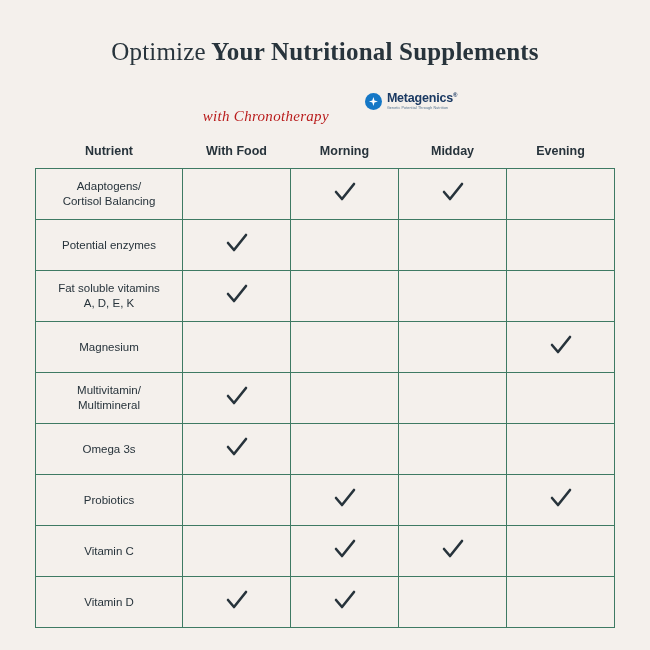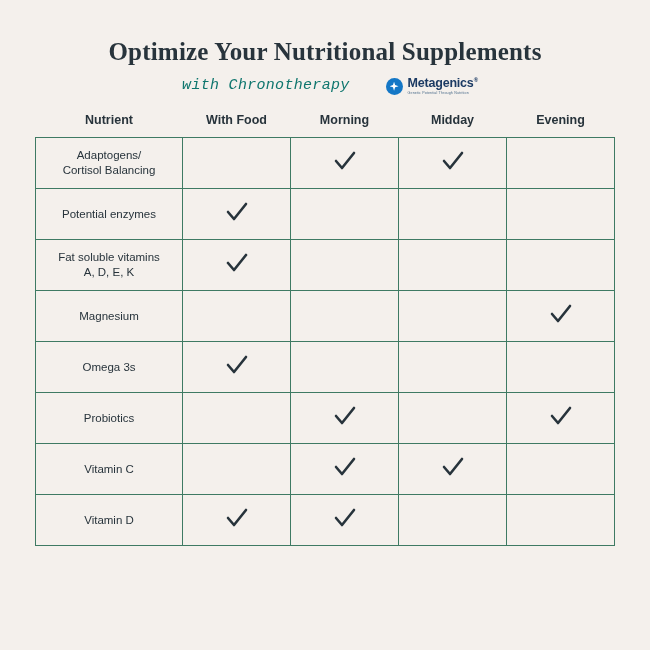--- a/index.html
+++ b/index.html
@@ -26,40 +26,41 @@
   .title {
     font-family: "Liberation Serif", serif;
     font-size: 25px;
     color: #28343c;
     letter-spacing: 0.2px;
     text-align: center;
     margin-top: 8px;
     white-space: nowrap;
   }
   .title .bold {
-    font-weight: bold;
+    font-weight: normal;
   }
   .title .light {
     font-weight: bold;
   }
   .subrow {
     margin-top: 10px;
     display: flex;
     align-items: center;
     justify-content: center;
     gap: 46px;
     width: 100%;
   }
   .subtitle {
-    font-family: Liberation Mono, monospace;
+    font-family: Liberation Serif, serif;
     font-style: italic;
     font-size: 15px;
-    color: #0f766e;
+    color: #b91c1c;
     letter-spacing: 0.3px;
     transform: translateX(10px);
+    margin-top: 32px;
   }
   .brand {
     display: flex;
     align-items: center;
     gap: 5px;
     transform: translateY(1px);
   }
   .brand-mark {
     width: 17px;
     height: 17px;
@@ -203,20 +204,29 @@
         <tr>
           <td class="label">Magnesium</td>
           <td></td>
           <td></td>
           <td></td>
           <td><span class="check"><svg width="24" height="24" viewBox="0 0 24 24" aria-hidden="true">
                 <path d="M3 12 L9 19 L21 4" fill="none" stroke="#27333b" stroke-width="2.6" stroke-linecap="round" stroke-linejoin="round"></path>
               </svg></span></td>
         </tr>
         <tr>
+          <td class="label">Multivitamin/<br>Multimineral</td>
+          <td><span class="check"><svg width="24" height="24" viewBox="0 0 24 24" aria-hidden="true">
+                <path d="M3 12 L9 19 L21 4" fill="none" stroke="#27333b" stroke-width="2.6" stroke-linecap="round" stroke-linejoin="round"></path>
+              </svg></span></td>
+          <td></td>
+          <td></td>
+          <td></td>
+        </tr>
+        <tr>
           <td class="label">Omega 3s</td>
           <td><span class="check"><svg width="24" height="24" viewBox="0 0 24 24" aria-hidden="true">
                 <path d="M3 12 L9 19 L21 4" fill="none" stroke="#27333b" stroke-width="2.6" stroke-linecap="round" stroke-linejoin="round"></path>
               </svg></span></td>
           <td></td>
           <td></td>
           <td></td>
         </tr>
         <tr>
           <td class="label">Probiotics</td>

